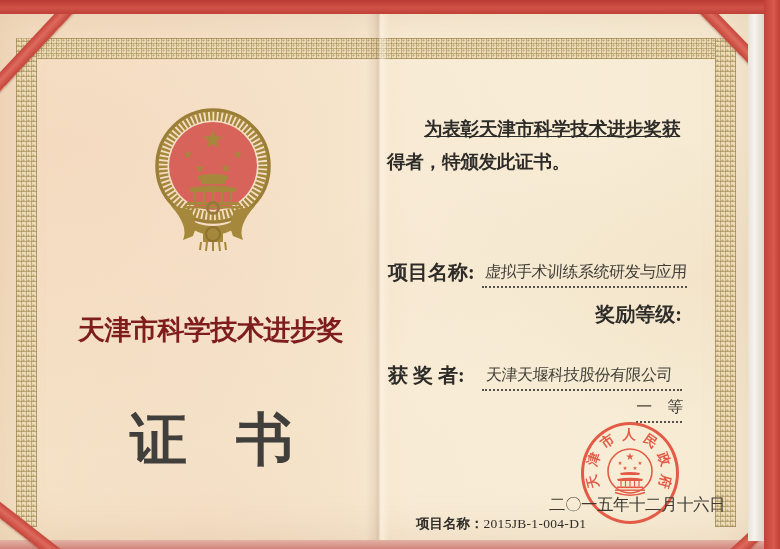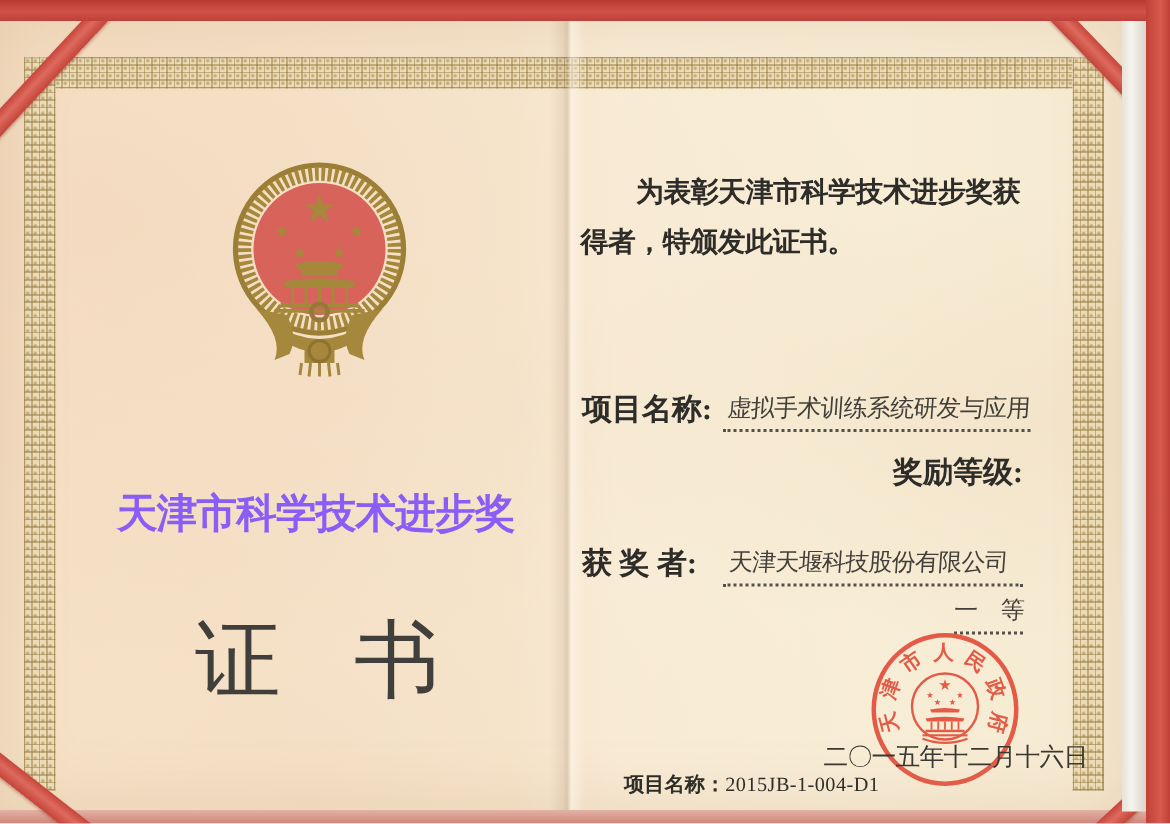--- a/index.html
+++ b/index.html
@@ -47,28 +47,28 @@
     background:linear-gradient(180deg,#c7453b,#dd6a5d 45%,#c44439);
     box-shadow:0 1px 2px rgba(120,40,30,.35);}
   .ribbon.tl{left:-28px;top:41px;width:120px;transform:rotate(-47deg);}
   .ribbon.tr{left:677px;top:36px;width:120px;transform:rotate(46deg);}
   .ribbon.bl{left:-30px;top:523px;width:110px;transform:rotate(38deg);}
   .ribbon.br{left:705px;top:524px;width:110px;transform:rotate(-43deg);}
 
   
   .emblem{position:absolute;left:153px;top:100px;z-index:4;}
   .award-title{position:absolute;left:78px;top:312px;z-index:4;width:280px;
-    font-size:27px;font-weight:600;letter-spacing:-0.5px;color:#8b5cf6;white-space:nowrap;margin-top:12px;}
+    font-size:27px;font-weight:600;letter-spacing:-0.5px;color:#7f1d1d;white-space:nowrap;}
   .cert-title{position:absolute;left:130px;top:402px;z-index:4;
-    font-size:57px;font-weight:400;letter-spacing:49px;color:#403f3b;white-space:nowrap;}
+    font-size:57px;font-weight:700;letter-spacing:49px;color:#403f3b;white-space:nowrap;}
 
   
   .intro{position:absolute;left:387px;top:113px;width:300px;z-index:4;
     font-size:18.5px;line-height:33px;font-weight:700;color:#2e2c28;letter-spacing:-0.2px;}
-  .intro .l1{text-indent:37px;white-space:nowrap;}
+  .intro .l1{text-indent:37px;white-space:nowrap;text-decoration:underline;}
   .intro .l2{white-space:nowrap;}
 
   .field-row{position:absolute;left:388px;width:294px;height:38px;z-index:4;
     display:flex;align-items:flex-end;}
   .field-row .lbl{flex:0 0 94px;font-size:20px;font-weight:700;color:#2e2c28;
     white-space:nowrap;padding-bottom:2px;}
   .field-row .val-line{flex:1;border-bottom:2px dotted #55514a;padding-bottom:3px;
     font-size:16px;letter-spacing:-0.5px;color:#413f38;white-space:nowrap;}
   .field-row .val-line .script{display:inline-block;transform:skewX(-4deg);}
   .row-1{top:250px;} .row-2{top:301px;flex-direction:column;} .row-3{top:353px;}

